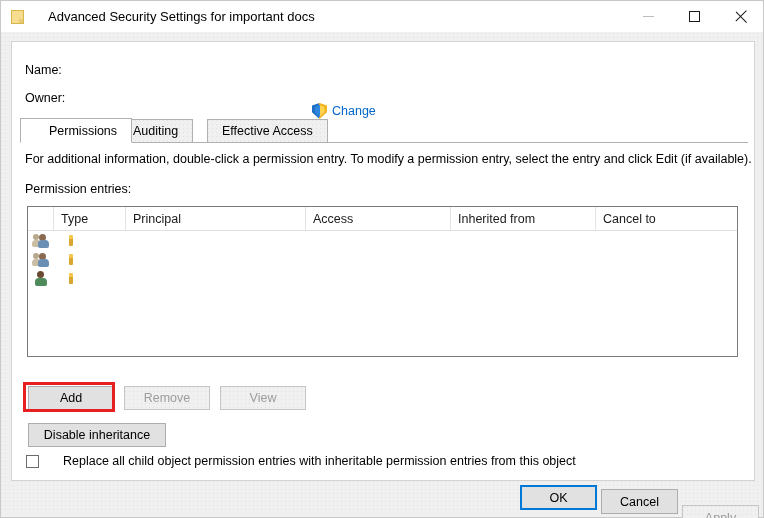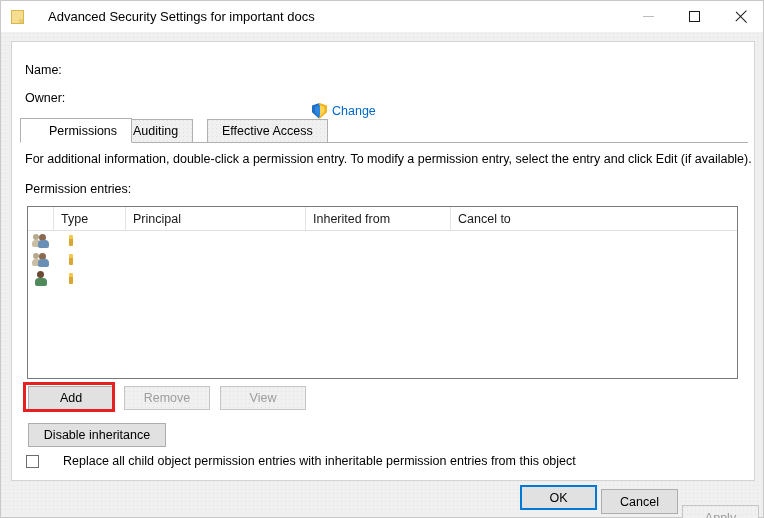--- a/index.html
+++ b/index.html
@@ -213,21 +213,21 @@
   #entries-label {
     position: absolute;
     left: 13px; top: 140px;
     font-size: 12.5px;
   }
 
   
   #table {
     position: absolute;
     left: 15px; top: 164px;
-    width: 711px; height: 173px;
+    width: 711px; height: 151px;
     border: 1px solid #7a7a7a;
     box-sizing: border-box;
     background: #ffffff;
     overflow: hidden;
   }
   #table-header {
     display: flex;
     height: 23px;
     border-bottom: 1px solid #e0e0e0;
     background: #ffffff;
@@ -439,20 +439,21 @@
     </div>
 
     <div id="info-text">For additional information, double-click a permission entry. To modify a permission entry, select the entry and click Edit (if available).</div>
     <div id="entries-label">Permission entries:</div>
 
     <div id="table">
       <div id="table-header">
         <div class="th col-icon"></div>
         <div class="th" style="width:72px;">Type</div>
         <div class="th" style="width:180px;">Principal</div>
+        <div class="th" style="width:145px;">Access</div>
         <div class="th" style="width:145px;">Inherited from</div>
         <div class="th last" style="width:141px;">Cancel to</div>
       </div>
 
       <div class="trow">
         <div class="td col-icon">
           <span class="ppl group">
             <span class="head h1"></span>
               <span class="body b1"></span>
             <span class="head h2"></span>

